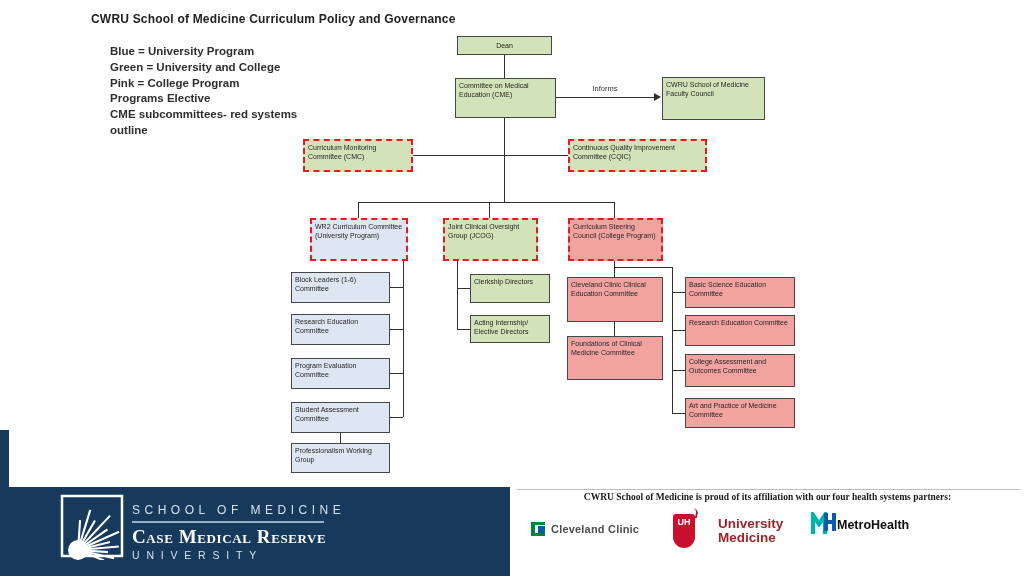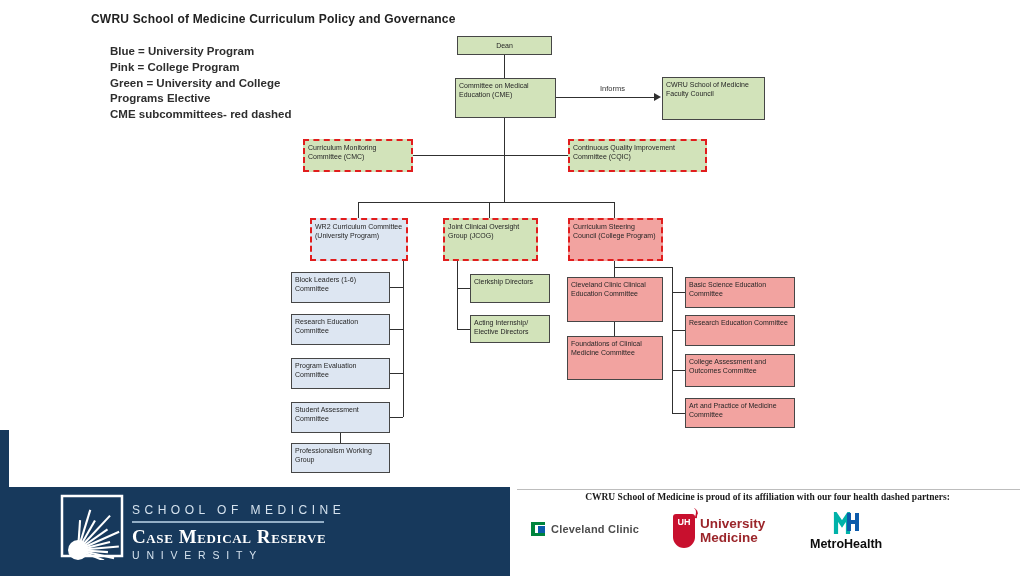--- a/index.html
+++ b/index.html
@@ -8,21 +8,21 @@
   .chart-title{position:absolute;left:91px;top:12px;font-size:12px;font-weight:600;
     color:#222;letter-spacing:.2px;}
   .legend{position:absolute;left:110px;top:44px;font-size:11.5px;font-weight:600;
     color:#2e2e2e;line-height:15.8px;}
   
   .node{position:absolute;box-sizing:border-box;border:1.5px solid #464646;
     font-size:7px;line-height:1.32;color:#262626;padding:2px 3px;}
   .node.dashed{border:2px dashed #e11d1d;}
   .node.center{display:flex;align-items:center;justify-content:center;padding:0;}
   .cline{position:absolute;background:#303030;}
-  .informs-label{position:absolute;left:600px;top:84px;width:70px;text-align:left;
+  .informs-label{position:absolute;left:570px;top:84px;width:70px;text-align:center;
     font-size:7.5px;color:#333;}
   .arrowhead{position:absolute;left:654px;top:93px;width:0;height:0;
     border-top:4.5px solid transparent;border-bottom:4.5px solid transparent;
     border-left:7px solid #303030;}
   
   .left-strip{position:absolute;left:0;top:430px;width:9px;height:58px;background:#17395c;}
   .footer-bar{position:absolute;left:0;top:487px;width:510px;height:89px;background:#17395c;}
   .sunburst{position:absolute;left:60px;top:494px;}
   .uni-text{position:absolute;left:132px;top:503px;color:#d5e2ee;}
   .uni-som{font-size:12px;letter-spacing:4.5px;font-weight:400;}
@@ -34,52 +34,53 @@
   .partners-heading{position:absolute;left:515px;top:492px;width:505px;text-align:center;
     font-family:"Liberation Serif",serif;font-size:9.5px;font-weight:700;color:#1a1a1a;}
   .partner{position:absolute;}
   
   .p-cc{left:531px;top:522px;display:flex;align-items:center;gap:6px;}
   .cc-icon{position:relative;width:14px;height:14px;box-sizing:border-box;
     border-left:4px solid #00843d;border-top:3px solid #00843d;border-bottom:3px solid #00843d;}
   .cc-icon::after{content:"";position:absolute;right:0;top:0.5px;width:7px;height:7px;background:#0c5bab;}
   .cc-name{font-size:11px;font-weight:700;color:#4d4d4d;letter-spacing:.2px;}
   
-  .p-uh{left:673px;top:514px;display:flex;align-items:flex-start;gap:5px;}
+  .p-uh{left:673px;top:514px;display:flex;align-items:flex-start;gap:23px;}
   .uh-shield{position:relative;width:22px;height:34px;background:#c8102e;color:#fff;
     border-radius:3px 3px 11px 11px;font-size:9px;font-weight:700;text-align:center;
     padding-top:3px;box-sizing:border-box;}
   .uh-shield::before{content:"";position:absolute;right:-3px;top:-6px;width:6px;height:10px;
     border-right:2.5px solid #c8102e;border-radius:0 6px 0 0;transform:rotate(14deg);}
   .uh-name{font-size:13.5px;line-height:1.05;font-weight:700;color:#9b252a;margin-top:3px;}
   
-  .p-mh{left:810px;top:512px;display:flex;flex-direction:column;align-items:center;}
+  .p-mh{left:810px;top:512px;display:flex;flex-direction:row;align-items:center;}
   .mh-name{font-size:12.5px;font-weight:700;color:#0d0d0d;margin-top:2px;}
   
   .p-va{left:862px;top:515px;display:flex;align-items:center;gap:7px;}
   .va-acr{font-size:22px;font-weight:700;color:#2b2b33;letter-spacing:1px;}
   .va-sep{width:1px;height:34px;background:#777;}
   .va-seal{width:28px;height:28px;border-radius:50%;
     background:radial-gradient(circle at 40% 35%, #3c5180 0%, #1c2c4e 70%);
     border:1.5px solid #9a9069;display:flex;align-items:center;justify-content:center;}
   .va-dept{font-family:"Liberation Serif",serif;font-size:8px;line-height:1.25;color:#2e2e2e;}
 </style>
 </head>
 <body>
 
 <div class="slide">
 
   <div class="chart-title">CWRU School of Medicine Curriculum Policy and Governance</div>
 
   <div class="legend">
     <div>Blue = University Program</div>
+    <div>Green = University and College</div>
     <div>Pink = College Program</div>
-    <div>Green = University and College</div>
     <div>Programs Elective</div>
-    <div>CME subcommittees- red dashed</div>
+    <div>CME subcommittees- red systems</div>
+    <div>outline</div>
   </div>
 
   <div id="diagram">
       <div class="node center" style="left: 457px; top: 36px; width: 95px; height: 19px; background: rgb(210, 227, 186);">Dean</div>
       <div class="node" style="left: 455px; top: 78px; width: 101px; height: 40px; background: rgb(210, 227, 186);">Committee  on Medical Education (CME)</div>
       <div class="node" style="left: 662px; top: 77px; width: 103px; height: 43px; background: rgb(210, 227, 186);">CWRU School of Medicine Faculty Council</div>
       <div class="node dashed" style="left: 303px; top: 139px; width: 110px; height: 33px; background: rgb(210, 227, 186);">Curriculum Monitoring Committee  (CMC)</div>
       <div class="node dashed" style="left: 568px; top: 139px; width: 139px; height: 33px; background: rgb(210, 227, 186);">Continuous Quality Improvement Committee (CQIC)</div>
       <div class="node dashed" style="left: 310px; top: 218px; width: 98px; height: 43px; background: rgb(221, 230, 242);">WR2 Curriculum Committee (University Program)</div>
       <div class="node dashed" style="left: 443px; top: 218px; width: 95px; height: 43px; background: rgb(210, 227, 186);">Joint Clinical Oversight Group (JCOG)</div>
@@ -145,21 +146,21 @@
       <line x1="18" y1="56" x2="43.961147927870044" y2="66.48898461564553" stroke="#ffffff" stroke-width="2.1"></line>
     </svg>
   <div class="uni-text">
     <div class="uni-som">SCHOOL OF MEDICINE</div>
     <div class="uni-rule"></div>
     <div class="uni-name">Case Medical Reserve</div>
     <div class="uni-univ">UNIVERSITY</div>
   </div>
 
   <div class="footer-right-rule"></div>
-  <div class="partners-heading">CWRU School of Medicine is proud of its affiliation with our four health dashed partners:</div>
+  <div class="partners-heading">CWRU School of Medicine is proud of its affiliation with our four health systems partners:</div>
 
   <div class="partner p-cc">
     <span class="cc-icon"></span>
     <span class="cc-name">Cleveland Clinic</span>
   </div>
 
   <div class="partner p-uh">
     <div class="uh-shield">UH</div>
     <div class="uh-name">
       <div>University</div>

